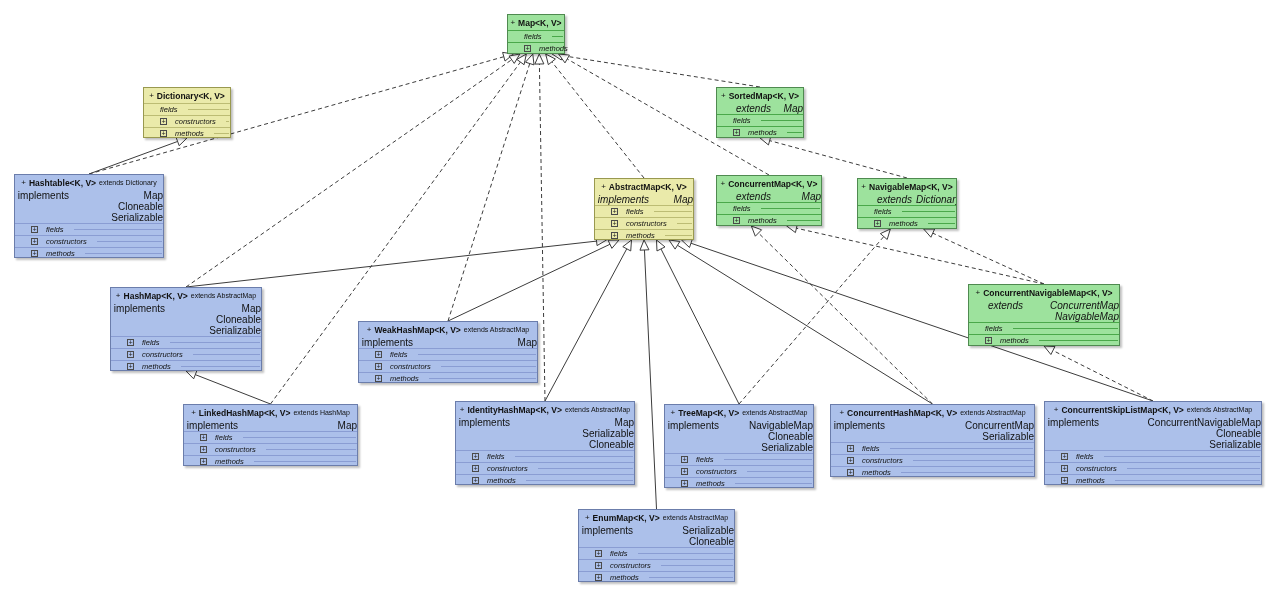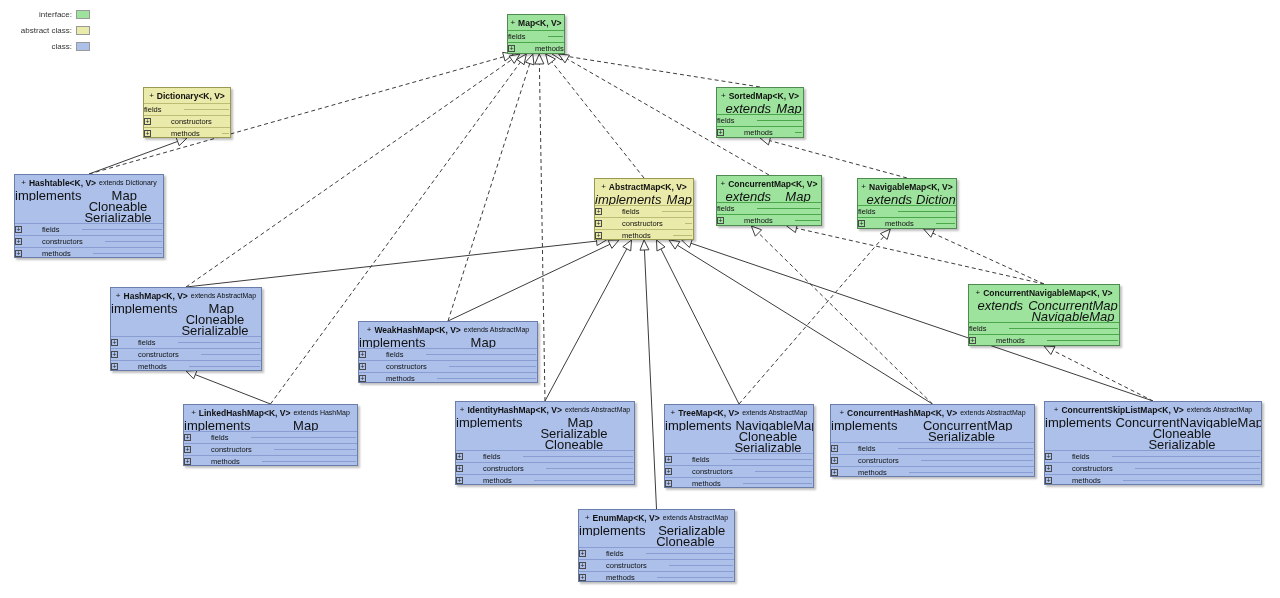--- a/index.html
+++ b/index.html
@@ -11,53 +11,39 @@
         box-shadow:1.5px 1.5px 2px rgba(0,0,0,0.25);}
   .interface{background:#9DE29D;border:1px solid #4F8A50;--ln:#4aa84a;}
   .abstract {background:#EAEAAA;border:1px solid #99994f;--ln:#bcbc74;}
   .class    {background:#ACC0EA;border:1px solid #6b7dab;--ln:#8a9dd3;}
   .hdr{height:15px;display:flex;align-items:center;justify-content:center;gap:3px;
        white-space:nowrap;overflow:hidden;}
   .vis{font-size:8px;}
   .cname{font-size:8.5px;font-weight:bold;}
   .interface .cname,.abstract .cname{}
   .ext{font-size:7px;}
-  .sub{height:11px;display:flex;font-size:13px;line-height:11px;white-space:nowrap;overflow:hidden;}
+  .sub{height:11px;display:flex;font-size:10px;line-height:11px;white-space:nowrap;overflow:hidden;}
   .interface .sub,.abstract .sub{font-style:italic;}
   .kw{flex:0 0 54px;text-align:right;padding-right:4px;}
-  .stext{flex:1;text-align:center;}
+  .stext{flex:1;text-align:right;}
   .srow{height:11px;display:flex;align-items:center;border-top:1px solid var(--ln);
-        padding-left:0;font-size:7.5px;gap:20px;white-space:nowrap;}
+        padding-left:16px;font-size:7.5px;gap:8px;white-space:nowrap;font-style:italic;}
   .exp{width:7px;height:7px;border:1px solid #4a4a4a;font-size:7px;line-height:5px;
        text-align:center;flex:0 0 auto;box-sizing:border-box;color:#222;}
   .exp::before{content:"+";}
   .rule{flex:1;height:0;border-top:1px solid var(--ln);margin:0 1px 0 2px;}
   .legend{position:absolute;left:8px;top:6px;font-size:8px;color:#333;z-index:3;}
   .lrow{display:flex;align-items:center;height:16px;}
   .llabel{width:64px;text-align:right;margin-right:4px;}
   .lsw{width:14px;height:9px;border:1px solid #999;box-sizing:border-box;}
 </style>
 </head>
 <body>
 
 <div id="stage">
-  <div class="legend" id="legend">
-      <div class="lrow">
-        <span class="llabel">interface:</span>
-        <span class="lsw" style="background: rgb(157, 226, 157);"></span>
-      </div>
-      <div class="lrow">
-        <span class="llabel">abstract class:</span>
-        <span class="lsw" style="background: rgb(234, 234, 170);"></span>
-      </div>
-      <div class="lrow">
-        <span class="llabel">class:</span>
-        <span class="lsw" style="background: rgb(172, 192, 234);"></span>
-      </div>
-    </div>
   <svg id="edges" width="1280" height="598">
       <line x1="89" y1="174" x2="177.61330240483272" y2="141.44817462679615" stroke="#3c3c3c" stroke-width="1"></line>
       <polygon points="187,138 179.16498098689098,145.67218854462143 176.06162382277446,137.22416070897086" fill="#ffffff" stroke="#3c3c3c" stroke-width="1"></polygon>
       <line x1="186" y1="287" x2="596.5618853189957" y2="241.1107999762359" stroke="#3c3c3c" stroke-width="1"></line>
       <polygon points="606.5,240 597.0617453083019,245.58295158268788 596.0620253296895,236.63864836978394" fill="#ffffff" stroke="#3c3c3c" stroke-width="1"></polygon>
       <line x1="448" y1="321" x2="609.9626216110646" y2="244.28086344739046" stroke="#3c3c3c" stroke-width="1"></line>
       <polygon points="619,240 611.8890101623903,248.34768372241138 608.036233059739,240.21404317236954" fill="#ffffff" stroke="#3c3c3c" stroke-width="1"></polygon>
       <line x1="270.5" y1="404" x2="195.31486533914568" y2="374.6377580614415" stroke="#3c3c3c" stroke-width="1"></line>
       <polygon points="186,371 196.95185646679437,370.44606865882594 193.677874211497,378.82944746405707" fill="#ffffff" stroke="#3c3c3c" stroke-width="1"></polygon>
       <line x1="545" y1="401" x2="626.7671608426033" y2="248.8090994721488" stroke="#3c3c3c" stroke-width="1"></line>

